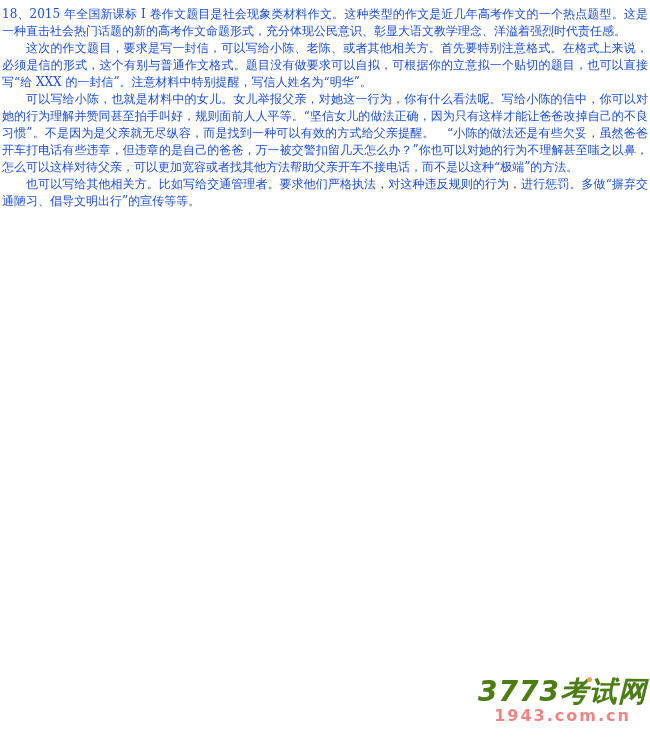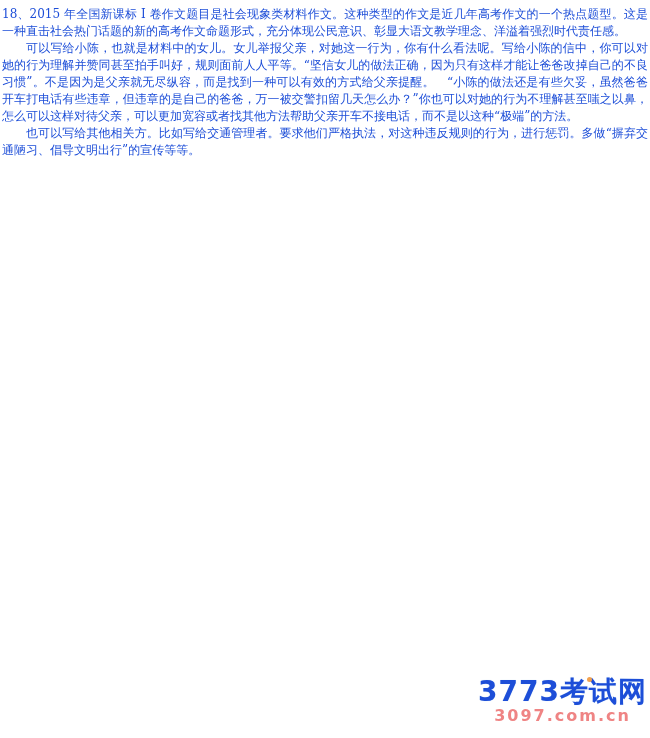--- a/index.html
+++ b/index.html
@@ -38,22 +38,23 @@
     bottom: 13px;
     text-align: center;
     font-family: "DejaVu Sans", "Liberation Sans", sans-serif;
     user-select: none;
   }
   .wm-name {
     position: relative;
     font-size: 28px;
     line-height: 30px;
     font-weight: bold;
+    font-style: italic;
     letter-spacing: 1px;
-    color: #1d4ed8;
+    color: #4d7c0f;
     text-shadow: 0 0 1px #c3dbf2;
     white-space: nowrap;
     margin-top: 36px;
   }
   .wm-dot {
     position: absolute;
     top: 0px;
     right: 55px;
     width: 5px;
     height: 5px;
@@ -69,25 +70,26 @@
     white-space: nowrap;
   }
 </style>
 </head>
 <body>
 
 <div class="page">
 
   <div class="content">
     <p>18、2015 年全国新课标 I 卷作文题目是社会现象类材料作文。这种类型的作文是近几年高考作文的一个热点题型。这是一种直击社会热门话题的新的高考作文命题形式，充分体现公民意识、彰显大语文教学理念、洋溢着强烈时代责任感。</p>
+    <p class="ind">这次的作文题目，要求是写一封信，可以写给小陈、老陈、或者其他相关方。首先要特别注意格式。在格式上来说，必须是信的形式，这个有别与普通作文格式。题目没有做要求可以自拟，可根据你的立意拟一个贴切的题目，也可以直接写“给 XXX 的一封信”。注意材料中特别提醒，写信人姓名为“明华”。</p>
     <p class="ind">可以写给小陈，也就是材料中的女儿。女儿举报父亲，对她这一行为，你有什么看法呢。写给小陈的信中，你可以对她的行为理解并赞同甚至拍手叫好，规则面前人人平等。“坚信女儿的做法正确，因为只有这样才能让爸爸改掉自己的不良习惯”。不是因为是父亲就无尽纵容，而是找到一种可以有效的方式给父亲提醒。　“小陈的做法还是有些欠妥，虽然爸爸开车打电话有些违章，但违章的是自己的爸爸，万一被交警扣留几天怎么办？”你也可以对她的行为不理解甚至嗤之以鼻，怎么可以这样对待父亲，可以更加宽容或者找其他方法帮助父亲开车不接电话，而不是以这种“极端”的方法。</p>
     <p class="ind">也可以写给其他相关方。比如写给交通管理者。要求他们严格执法，对这种违反规则的行为，进行惩罚。多做“摒弃交通陋习、倡导文明出行”的宣传等等。</p>
   </div>
 
   <div class="watermark">
     <div class="wm-name">
       <span>3773考试网</span>
       <span class="wm-dot"></span>
     </div>
-    <div class="wm-url">3097.com.cn</div>
+    <div class="wm-url">1943.com.cn</div>
   </div>
 
 </div>
 
 </body></html>

